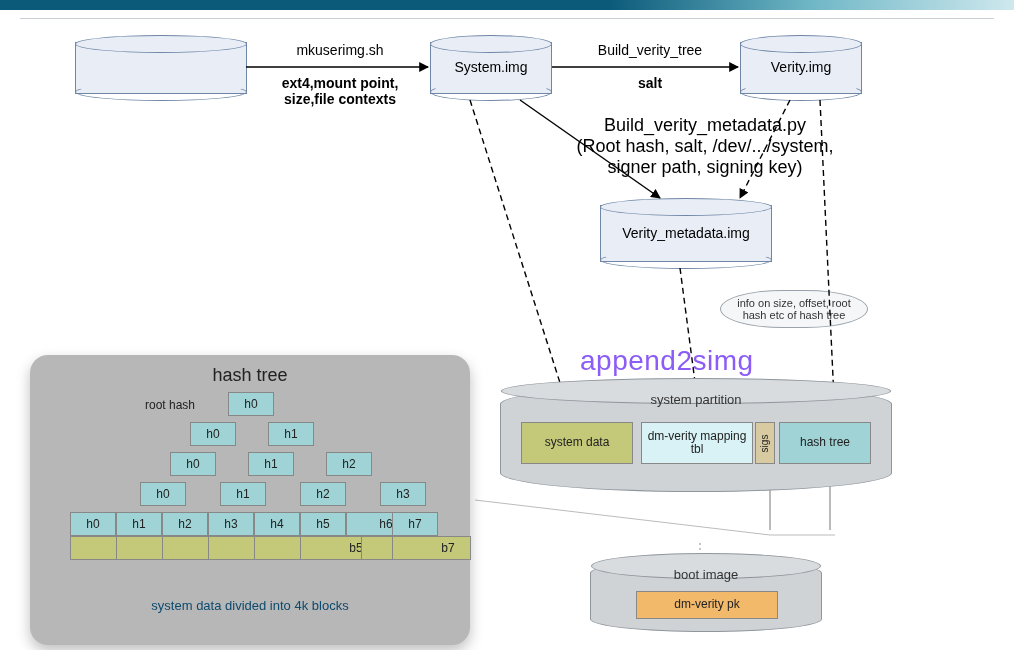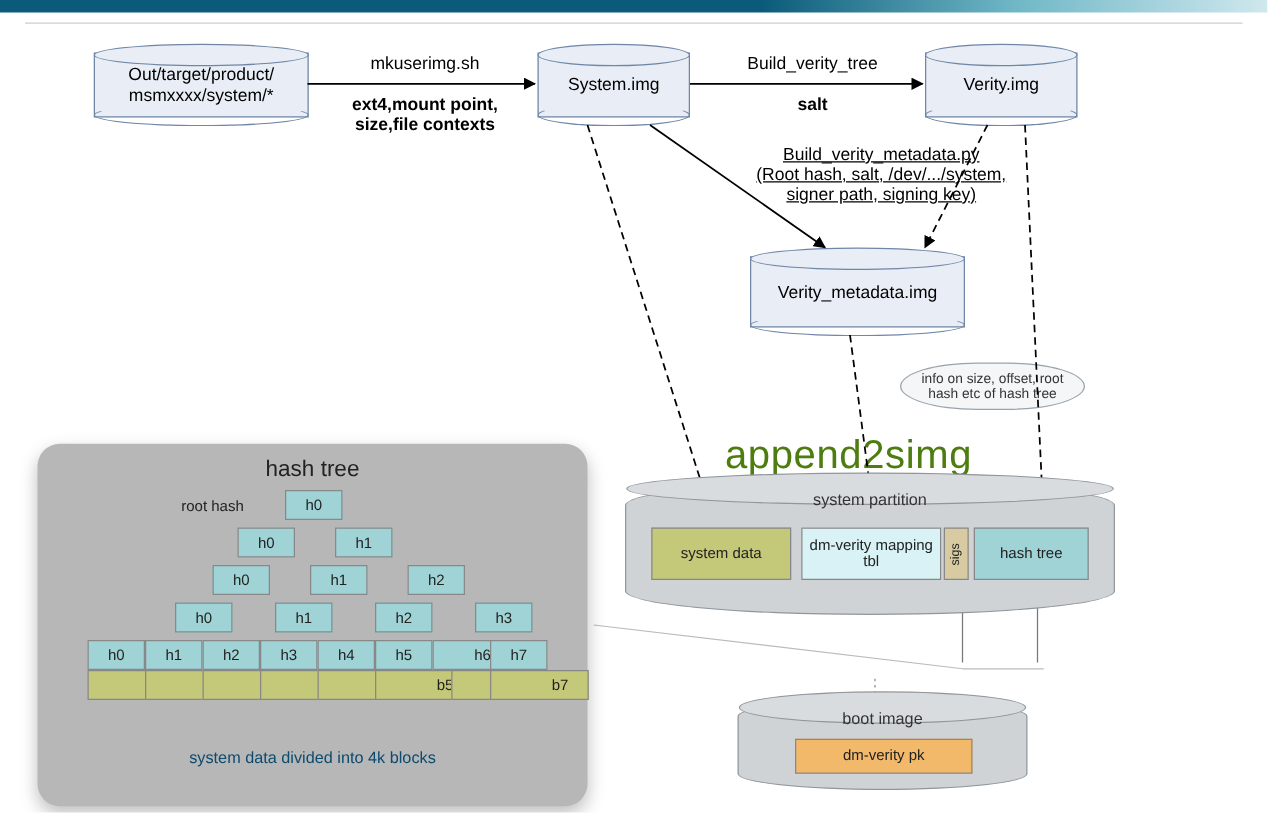--- a/index.html
+++ b/index.html
@@ -38,24 +38,24 @@
   }
   .cyl .lid  { top:-8px; }
   .cyl .base { bottom:-8px; background:transparent; border-top-color:transparent; }
   .cyl span { position:relative; z-index:1; padding:0 6px; }
 
   
   .lbl  { position:absolute; font-size:14px; text-align:center; }
   .bold { font-weight:700; }
 
   
-  .txt { position:absolute; font-size:14px;text-decoration:underline; }
-
-  
-  .append2 { position:absolute; font-size:32px; color:#4d7c0f; letter-spacing:0.5px; }
+  .txt { position:absolute; font-size:18px; }
+
+  
+  .append2 { position:absolute; font-size:28px; color:#8b5cf6; letter-spacing:0.5px; }
 
   
   .bubble {
     position:absolute; width:130px; padding:6px 8px;
     border:1px solid #9aa3ab; border-radius:50%/60%;
     background:#f4f6f7; font-size:11px; text-align:center; color:#333;
   }
 
   
   .panel {
@@ -99,22 +99,20 @@
 </head>
 <body>
 <div class="canvas">
 
 <div class="topbar"></div>
 <div class="rule"></div>
 
 <div class="cyl" style="left:75px; top:42px; width:170px; height:50px;">
   <div class="lid"></div>
       <div class="base"></div>
-  <span><span>Out/target/product/</span><br>
-        <span>msmxxxx/system/*</span></span>
 </div>
 
 <div class="cyl" style="left:430px; top:42px; width:120px; height:50px;">
   <div class="lid"></div>
       <div class="base"></div>
   <span>System.img</span>
 </div>
 
 <div class="cyl" style="left:740px; top:42px; width:120px; height:50px;">
   <div class="lid"></div>

